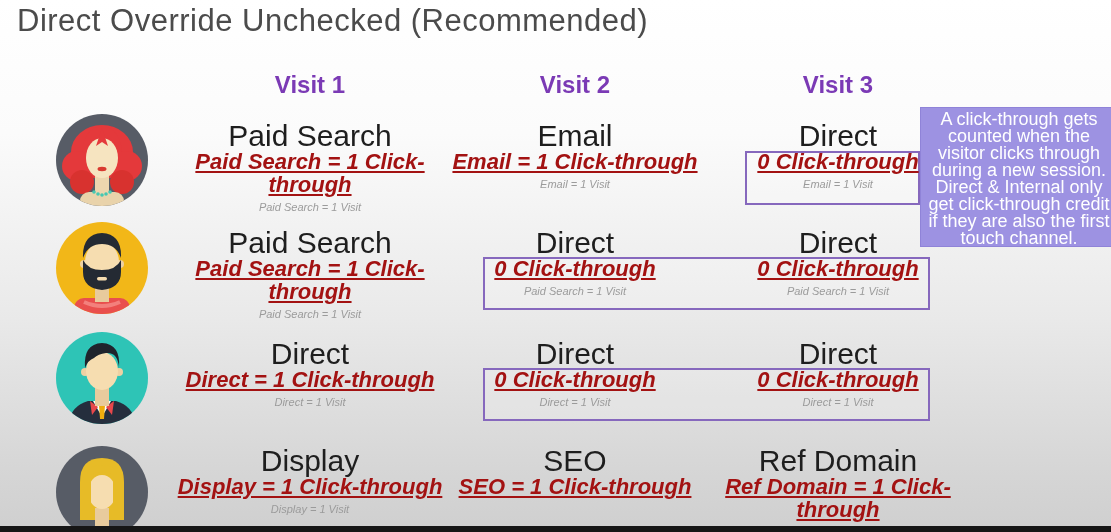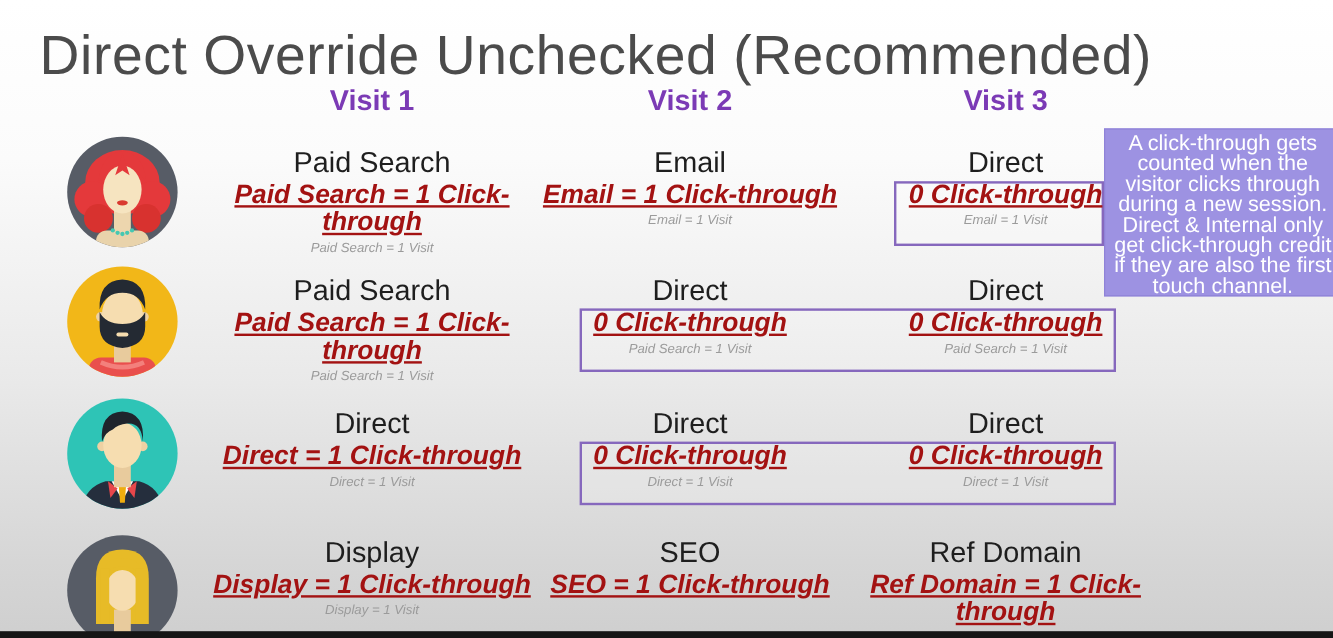--- a/index.html
+++ b/index.html
@@ -2,29 +2,29 @@
 <html><head>
 <meta charset="utf-8">
 <style>
   html,body{margin:0;padding:0;background:#000;}
   .slide{
     position:relative;width:1111px;height:532px;overflow:hidden;
     background:linear-gradient(180deg,#ffffff 0%,#fbfbfb 25%,#e9e9e9 60%,#d6d6d6 88%,#cfcfcf 100%);
     font-family:"Liberation Sans",sans-serif;
   }
   .title{
-    position:absolute;left:17px;top:3px;margin:16px;
-    font-size:46px;font-weight:400;color:#4b4b4b;letter-spacing:.5px;white-space:nowrap;
+    position:absolute;left:17px;top:3px;margin:0;
+    font-size:31px;font-weight:400;color:#4b4b4b;letter-spacing:.5px;white-space:nowrap;
   }
   .col-header{
     position:absolute;top:71px;width:280px;text-align:center;
     font-size:24px;font-weight:700;color:#7b3ab5;
   }
   .cell{position:absolute;width:280px;text-align:center;}
-  .cell .channel{font-size:24px;line-height:29px;color:#1e1e1e;}
+  .cell .channel{font-size:30px;line-height:29px;color:#1e1e1e;}
   .cell .click{font-size:22px;line-height:23px;font-style:italic;font-weight:700;color:#a31212;text-decoration:underline;}
   .cell .visit{font-size:11px;line-height:22px;font-style:italic;color:#9b9b9b;}
   .hl-box{position:absolute;border:2px solid #8668bd;box-sizing:border-box;background:rgba(255,255,255,.18);}
   .note{
     position:absolute;left:920px;top:107px;width:198px;height:140px;box-sizing:border-box;
     background:#9d92e2;border:1px solid #8f83d8;color:#ffffff;
     font-size:18px;line-height:17px;text-align:center;padding:3px 5px;
   }
   .avatar{position:absolute;width:96px;height:96px;}
   .bottom-bar{position:absolute;left:0;bottom:0;width:100%;height:6px;background:#161616;z-index:9;}

